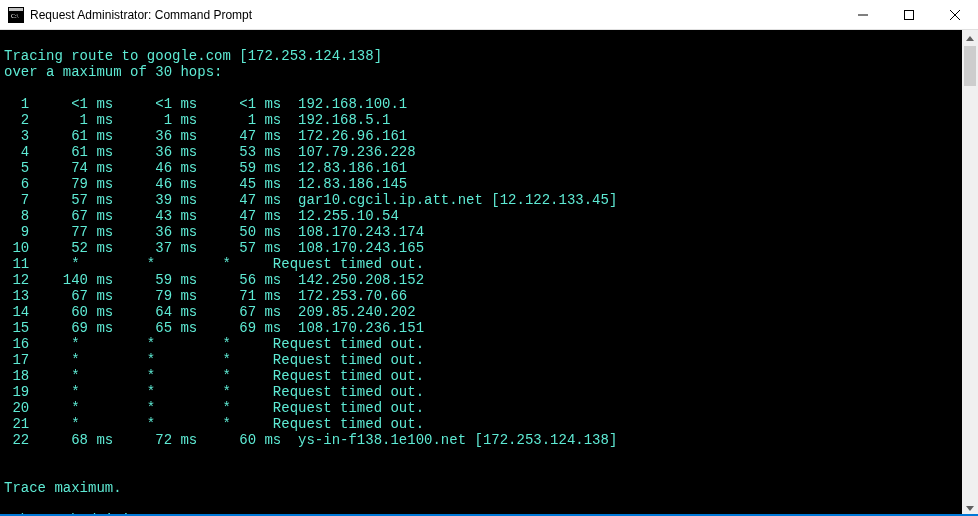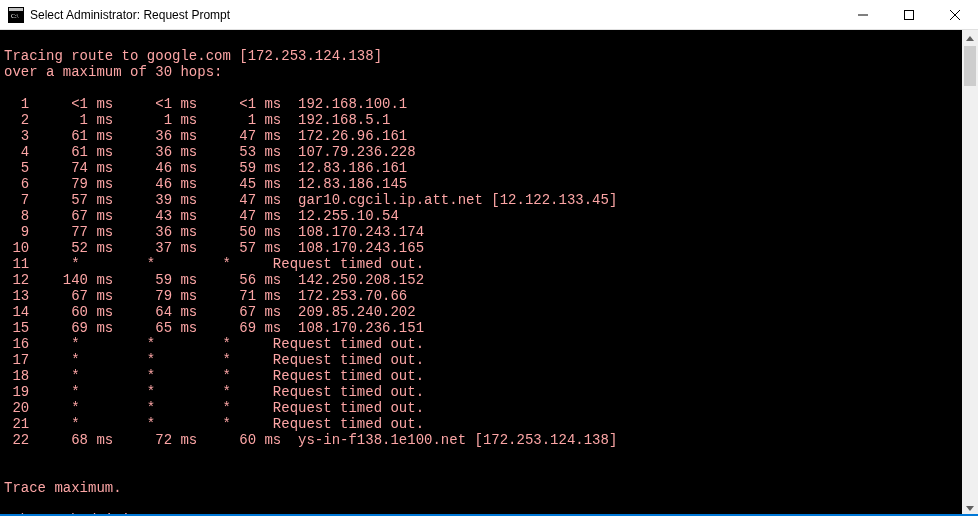--- a/index.html
+++ b/index.html
@@ -39,21 +39,21 @@
       color:#000;
       cursor: pointer;
     }
     .terminal-wrap {
       position: relative;
       height: 486px;
       background:#000;
     }
     .terminal {
       background: #000;
-      color: #fca5a5;
+      color: #5eead4;
       font-family: Consolas, "Courier New", monospace;
       font-size: 14px;
       line-height: 16px;
       padding: 2px 4px;
       height: 100%;
       width: 962px;
       white-space: pre;
       overflow: hidden;
     }
     .scrollbar {
@@ -90,21 +90,21 @@
 <body>
 
 <div class="titlebar">
   <span class="titlebar-icon">
     <svg width="16" height="16" viewBox="0 0 16 16">
       <rect x="0" y="0" width="16" height="16" fill="#000"></rect>
       <rect x="1" y="1" width="14" height="3" fill="#c0c0c0"></rect>
       <text x="3" y="11" font-size="6" fill="#fff" font-family="Consolas">C:\</text>
     </svg>
   </span>
-  <span class="titlebar-title">Select Administrator: Request Prompt</span>
+  <span class="titlebar-title">Request Administrator: Command Prompt</span>
   <div class="win-controls">
     <div class="win-btn">
       <svg width="10" height="10" viewBox="0 0 10 10">
           <line x1="0" y1="5" x2="10" y2="5" stroke="#000" stroke-width="1"></line>
         </svg>
     </div>
     <div class="win-btn">
       <svg width="10" height="10" viewBox="0 0 10 10">
           <rect x="0.5" y="0.5" width="9" height="9" fill="none" stroke="#000" stroke-width="1"></rect>
         </svg>

